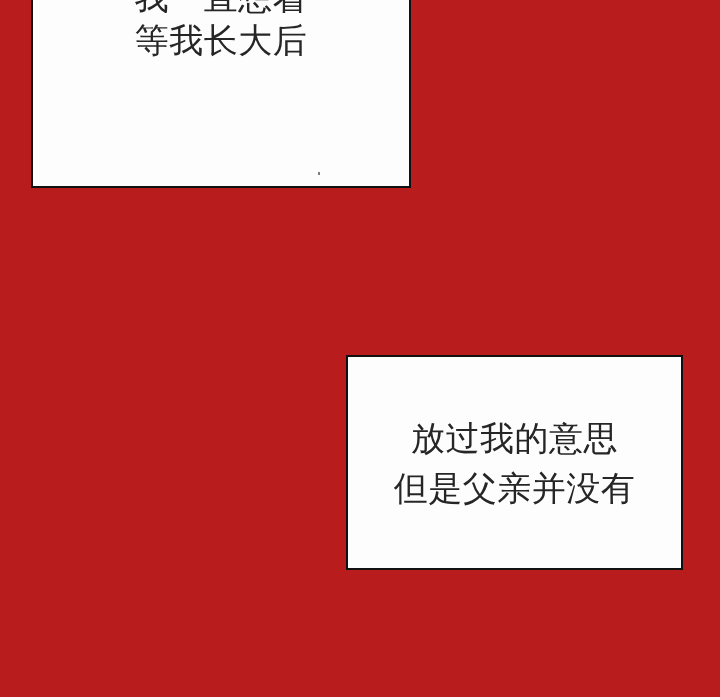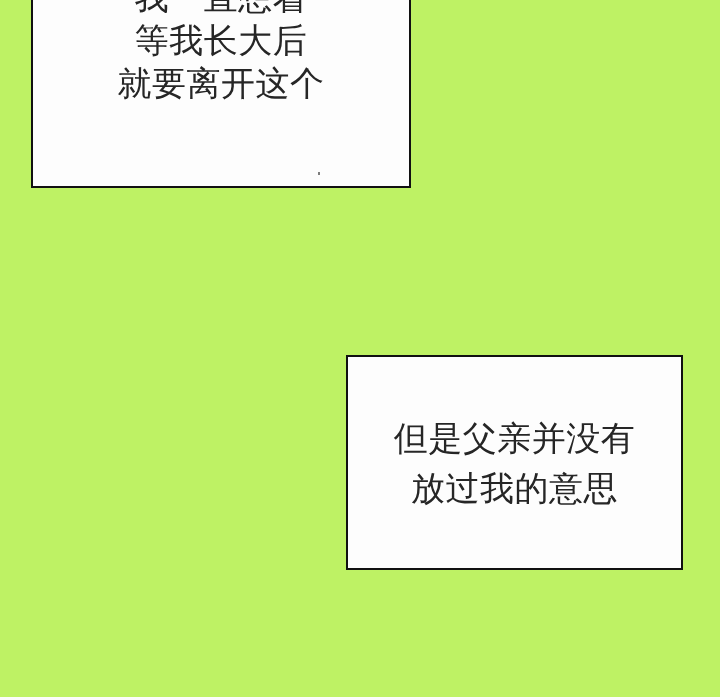--- a/index.html
+++ b/index.html
@@ -10,21 +10,21 @@
     width: 720px;
     height: 700px;
     background: #fbfbfb;
     font-family: "DejaVu Sans", "Liberation Sans", sans-serif;
     overflow: hidden;
   }
   #comic-page {
     position: relative;
     width: 720px;
     height: 697px;
-    background: #bef264;
+    background: #b91c1c;
     overflow: hidden;
   }
   .speech-box {
     position: absolute;
     box-sizing: border-box;
     background: #fdfdfd;
     border: 2px solid #111111;
     display: flex;
     flex-direction: column;
     align-items: center;
@@ -70,23 +70,22 @@
   }
 </style>
 </head>
 <body>
 
 <div id="comic-page">
 
   <div class="speech-box" id="bubble-one">
     <span class="line">我一直想着</span>
     <span class="line">等我长大后</span>
-    <span class="line">就要离开这个</span>
   </div>
 
   <div class="dot-artifact"></div>
 
   <div class="speech-box" id="bubble-two">
+    <span class="line">放过我的意思</span>
     <span class="line">但是父亲并没有</span>
-    <span class="line">放过我的意思</span>
   </div>
 
 </div>
 
 </body></html>

